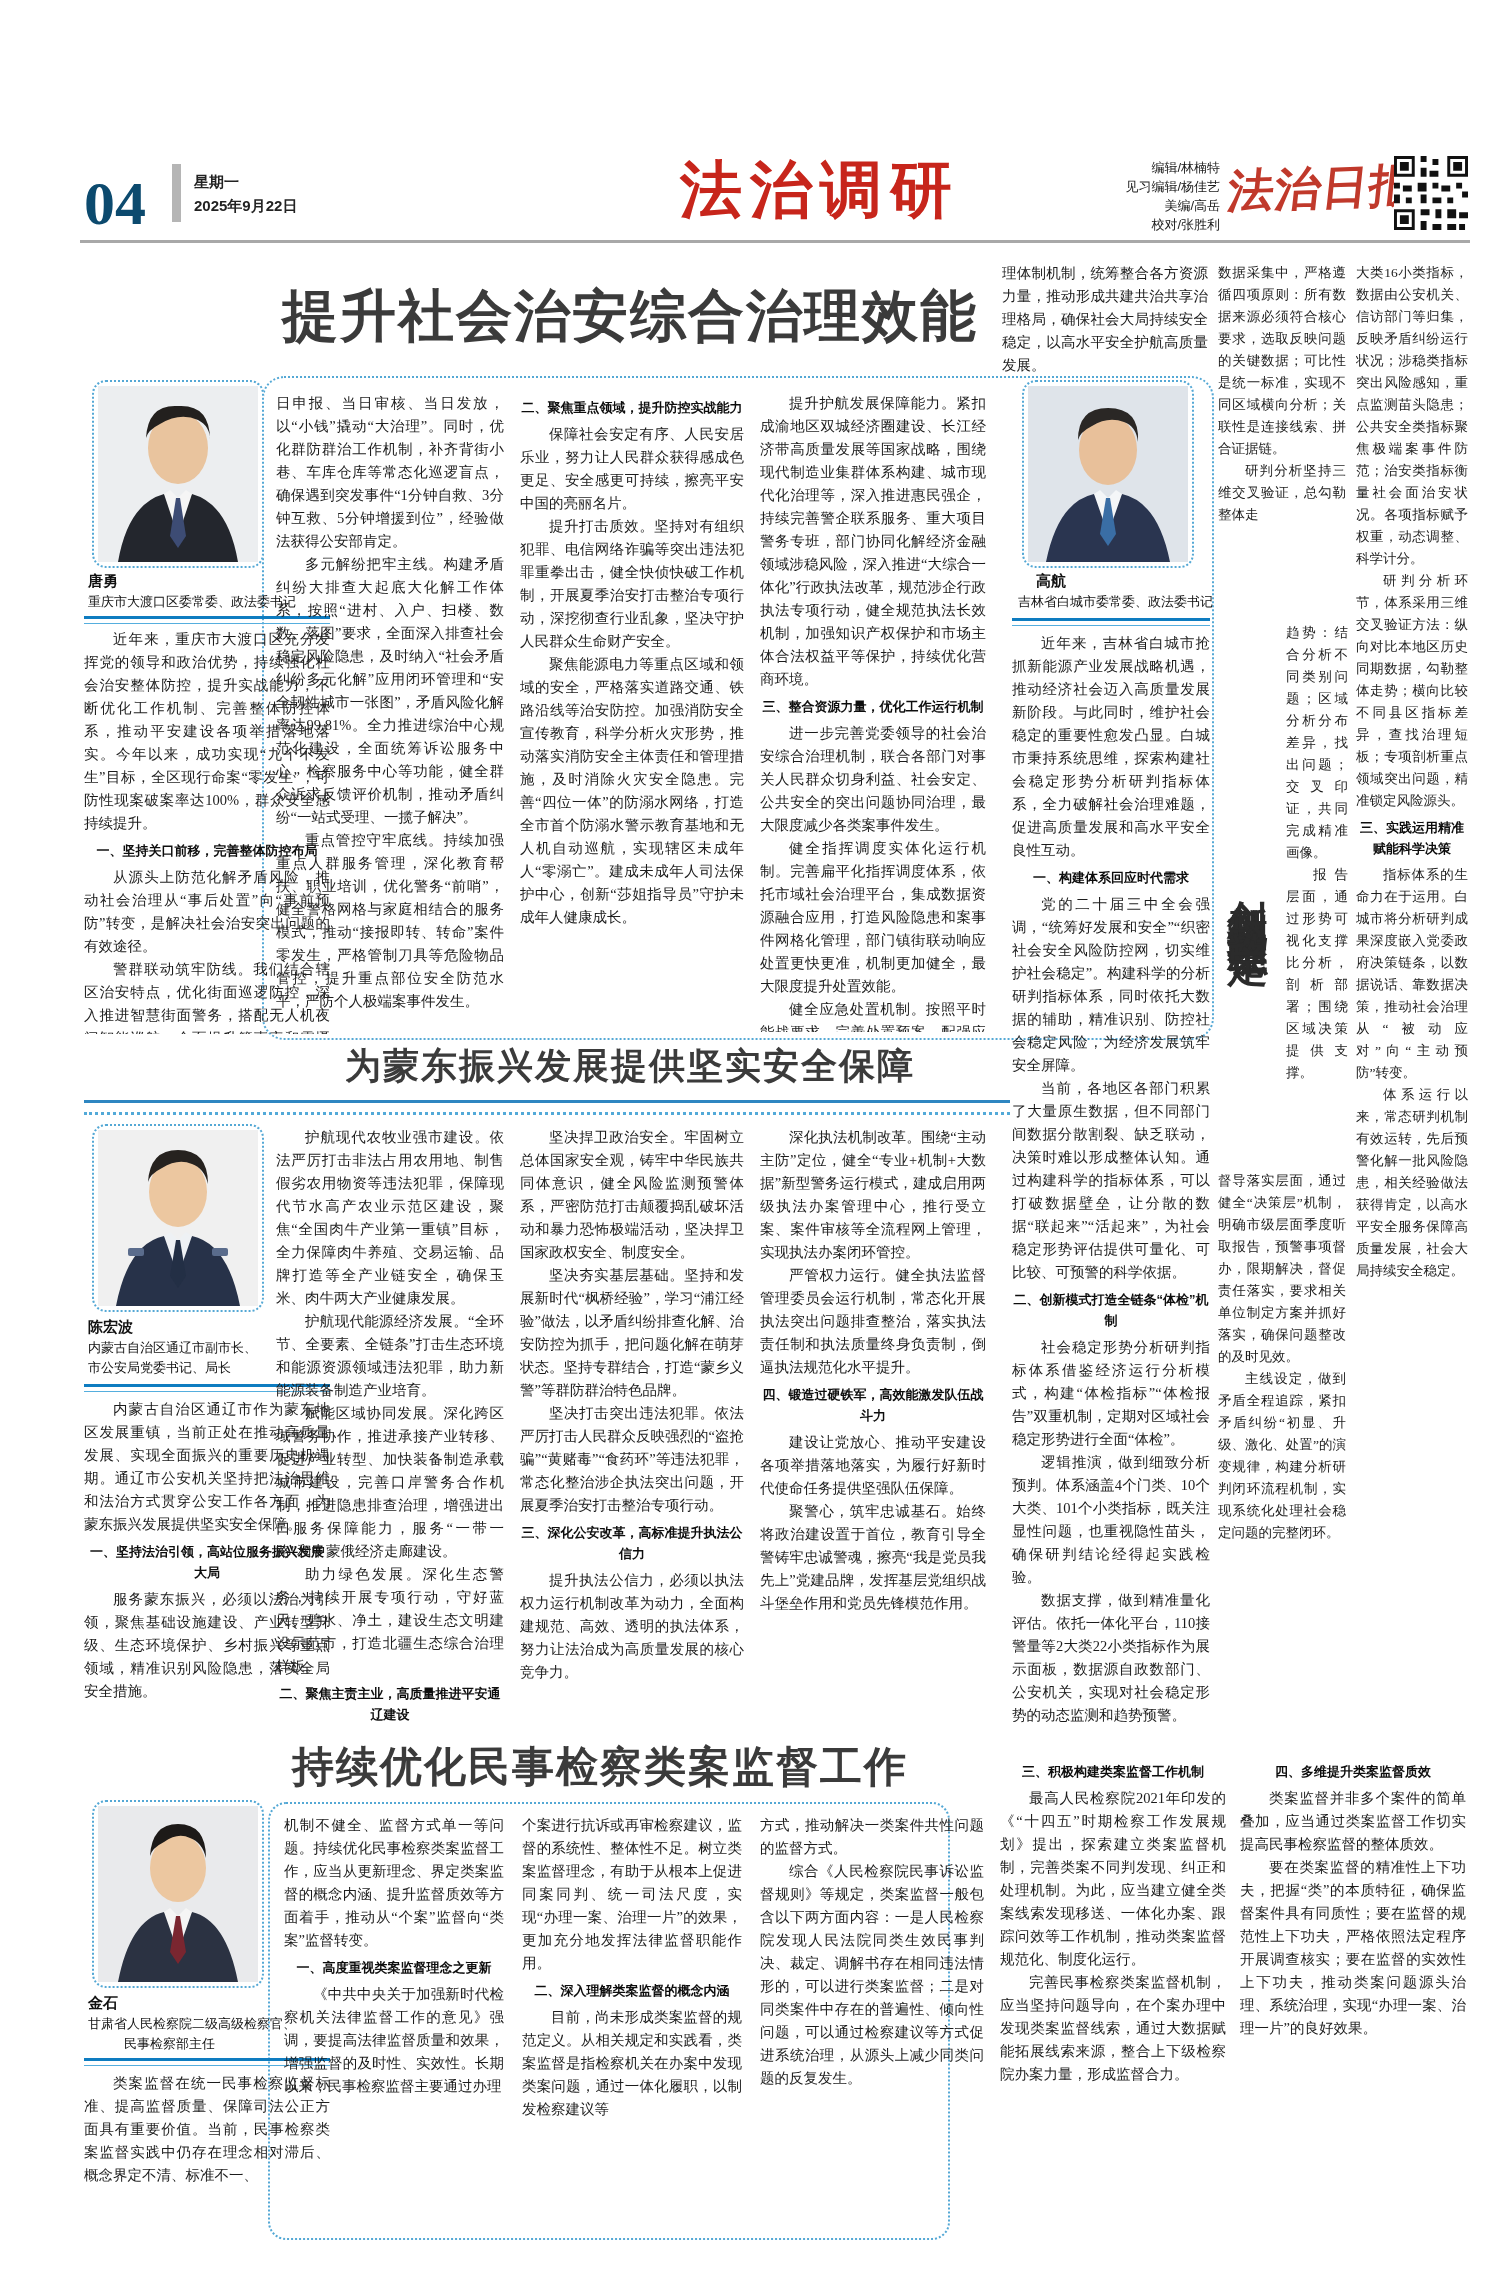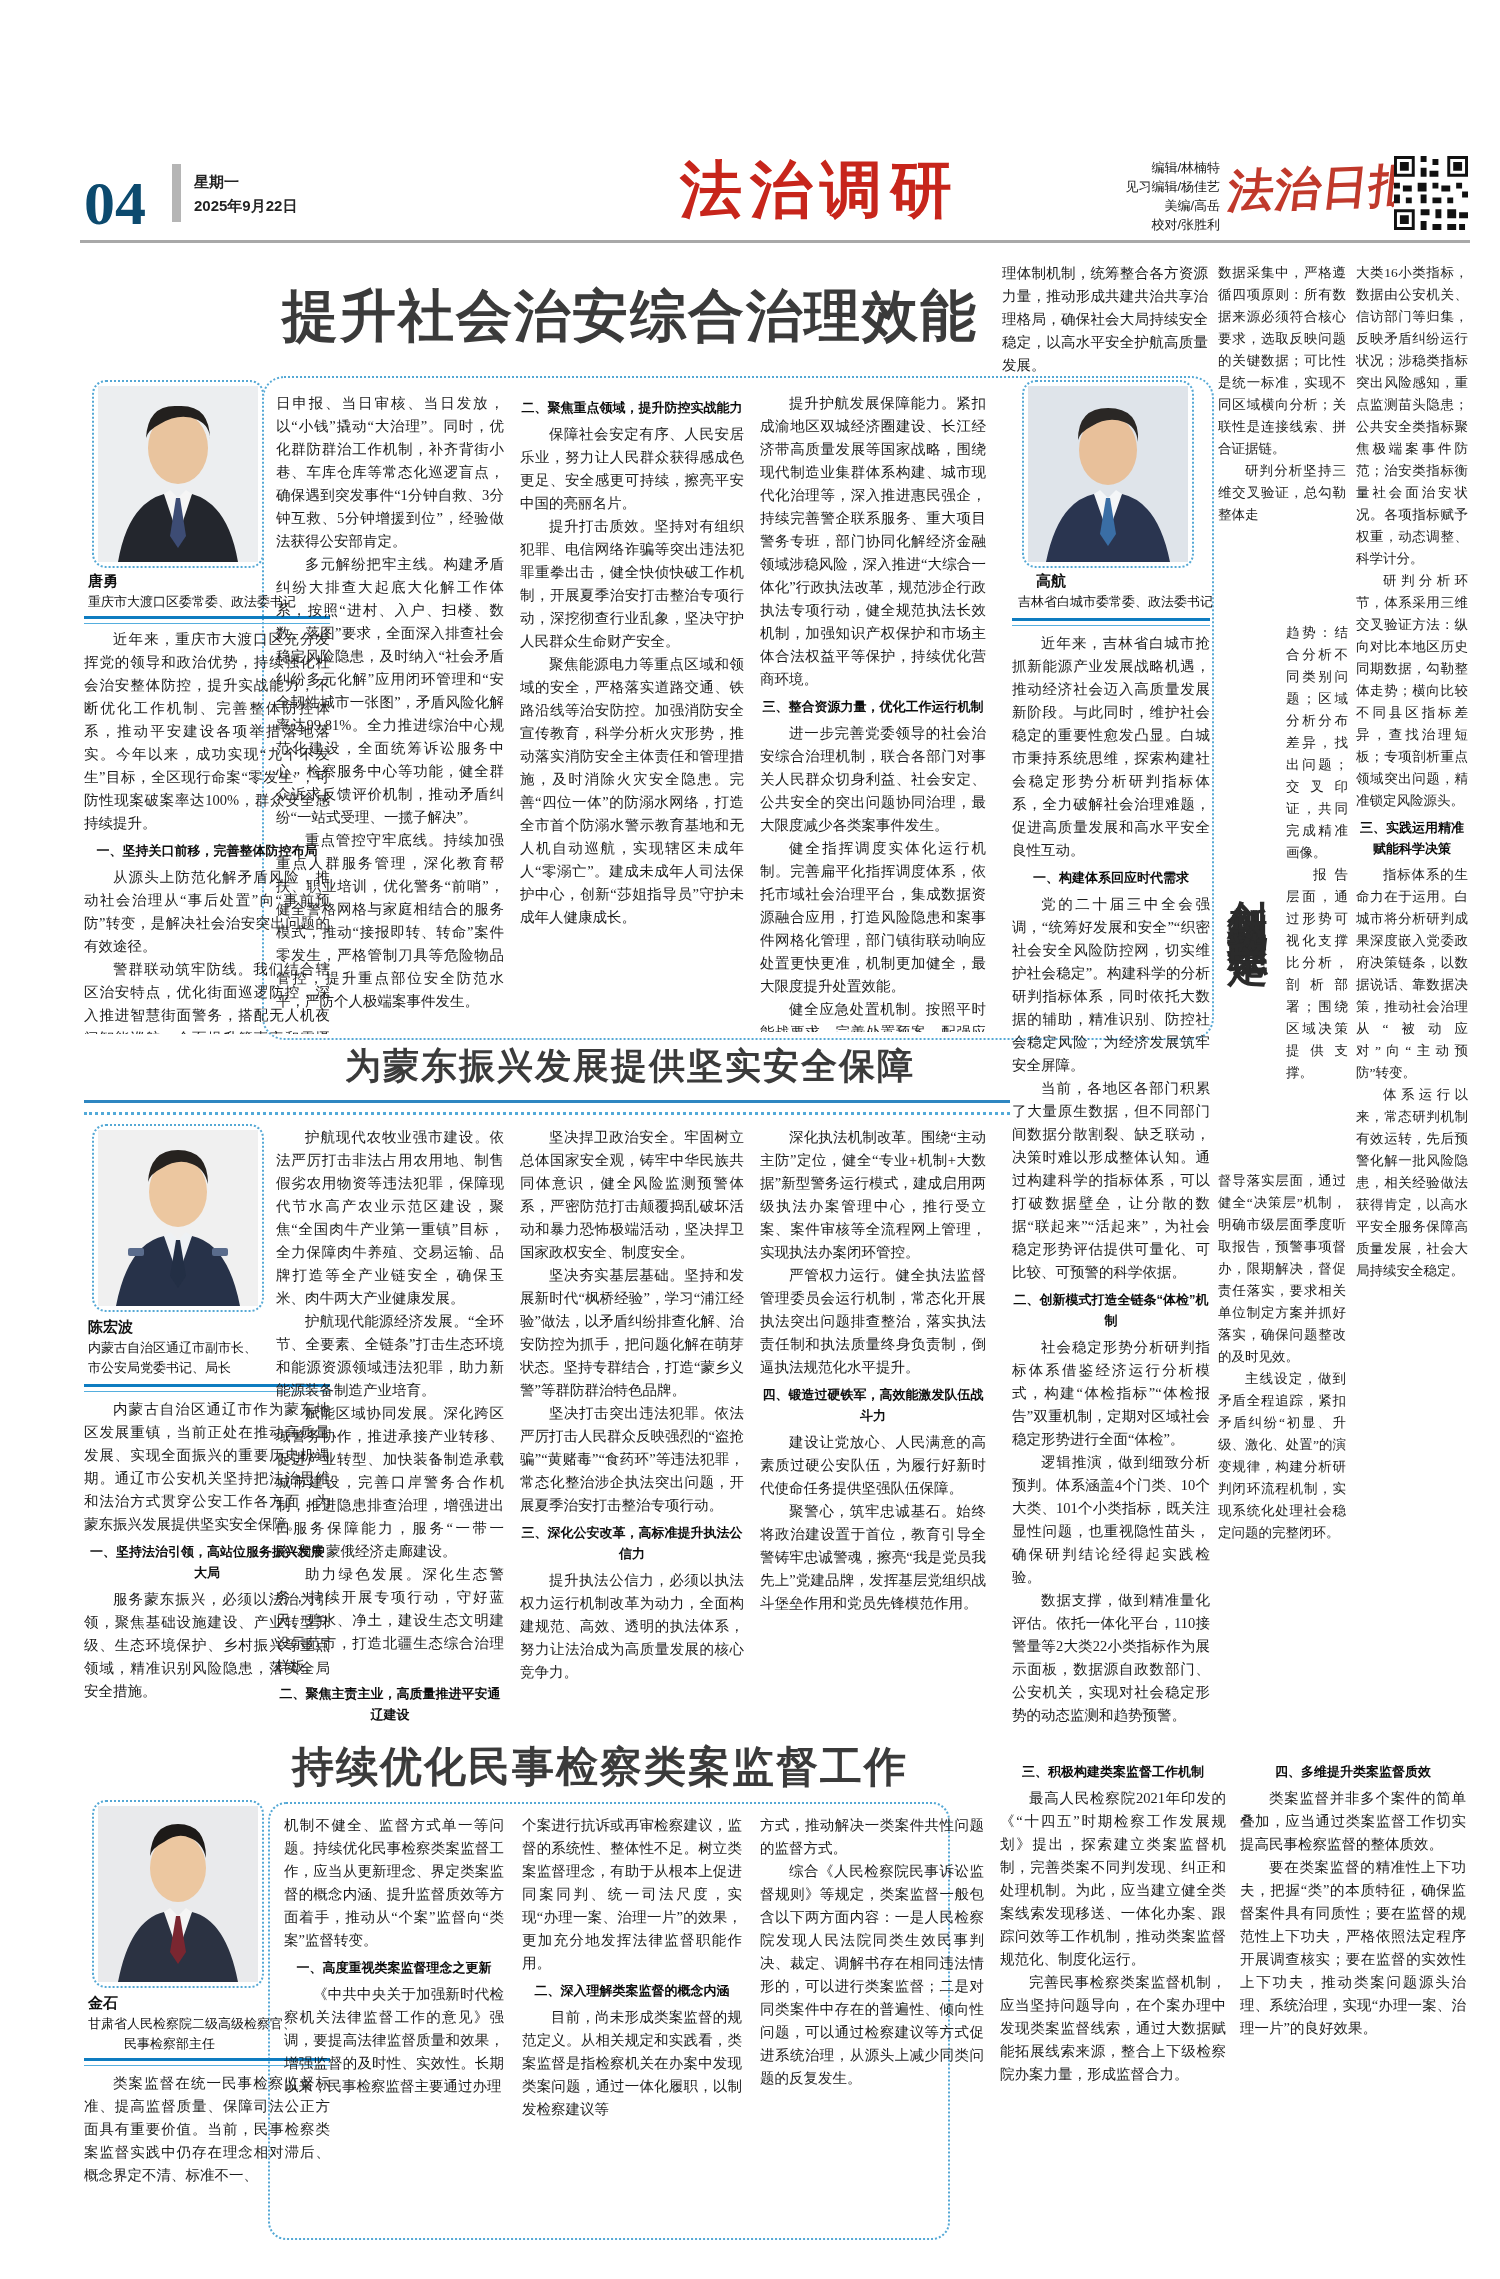--- a/index.html
+++ b/index.html
@@ -205,21 +205,21 @@
       <p class="para">坚决捍卫政治安全。牢固树立总体国家安全观，铸牢中华民族共同体意识，健全风险监测预警体系，严密防范打击颠覆捣乱破坏活动和暴力恐怖极端活动，坚决捍卫国家政权安全、制度安全。</p>
       <p class="para">坚决夯实基层基础。坚持和发展新时代“枫桥经验”，学习“浦江经验”做法，以矛盾纠纷排查化解、治安防控为抓手，把问题化解在萌芽状态。坚持专群结合，打造“蒙乡义警”等群防群治特色品牌。</p>
       <p class="para">坚决打击突出违法犯罪。依法严厉打击人民群众反映强烈的“盗抢骗”“黄赌毒”“食药环”等违法犯罪，常态化整治涉企执法突出问题，开展夏季治安打击整治专项行动。</p>
       <div class="sub-h">三、深化公安改革，高标准提升执法公信力</div>
       <p class="para">提升执法公信力，必须以执法权力运行机制改革为动力，全面构建规范、高效、透明的执法体系，努力让法治成为高质量发展的核心竞争力。</p>
     </div>
   <div class="col" style="left:760px;top:1126px;width:226px;height:606px;">
       <p class="para">深化执法机制改革。围绕“主动主防”定位，健全“专业+机制+大数据”新型警务运行模式，建成启用两级执法办案管理中心，推行受立案、案件审核等全流程网上管理，实现执法办案闭环管控。</p>
       <p class="para">严管权力运行。健全执法监督管理委员会运行机制，常态化开展执法突出问题排查整治，落实执法责任制和执法质量终身负责制，倒逼执法规范化水平提升。</p>
       <div class="sub-h">四、锻造过硬铁军，高效能激发队伍战斗力</div>
-      <p class="para">建设让党放心、人民满意的高素质过硬公安队伍，为履行好新时代使命任务提供坚强队伍保障。</p>
+      <p class="para">建设让党放心、推动平安建设各项举措落地落实，为履行好新时代使命任务提供坚强队伍保障。</p>
       <p class="para">聚警心，筑牢忠诚基石。始终将政治建设置于首位，教育引导全警铸牢忠诚警魂，擦亮“我是党员我先上”党建品牌，发挥基层党组织战斗堡垒作用和党员先锋模范作用。</p>
     </div>
 
   <div class="headline h3">持续优化民事检察类案监督工作</div>
   <div class="frame" style="left:268px;top:1802px;width:678px;height:434px;border-radius:18px;"></div>
 
   <div class="pframe" style="left:92px;top:1800px;">
     <svg width="160" height="176" viewBox="0 0 160 176">
       <rect width="160" height="176" fill="#e9eaec"></rect>
       <ellipse cx="80" cy="62" rx="28" ry="34" fill="#ecc7a0"></ellipse>

